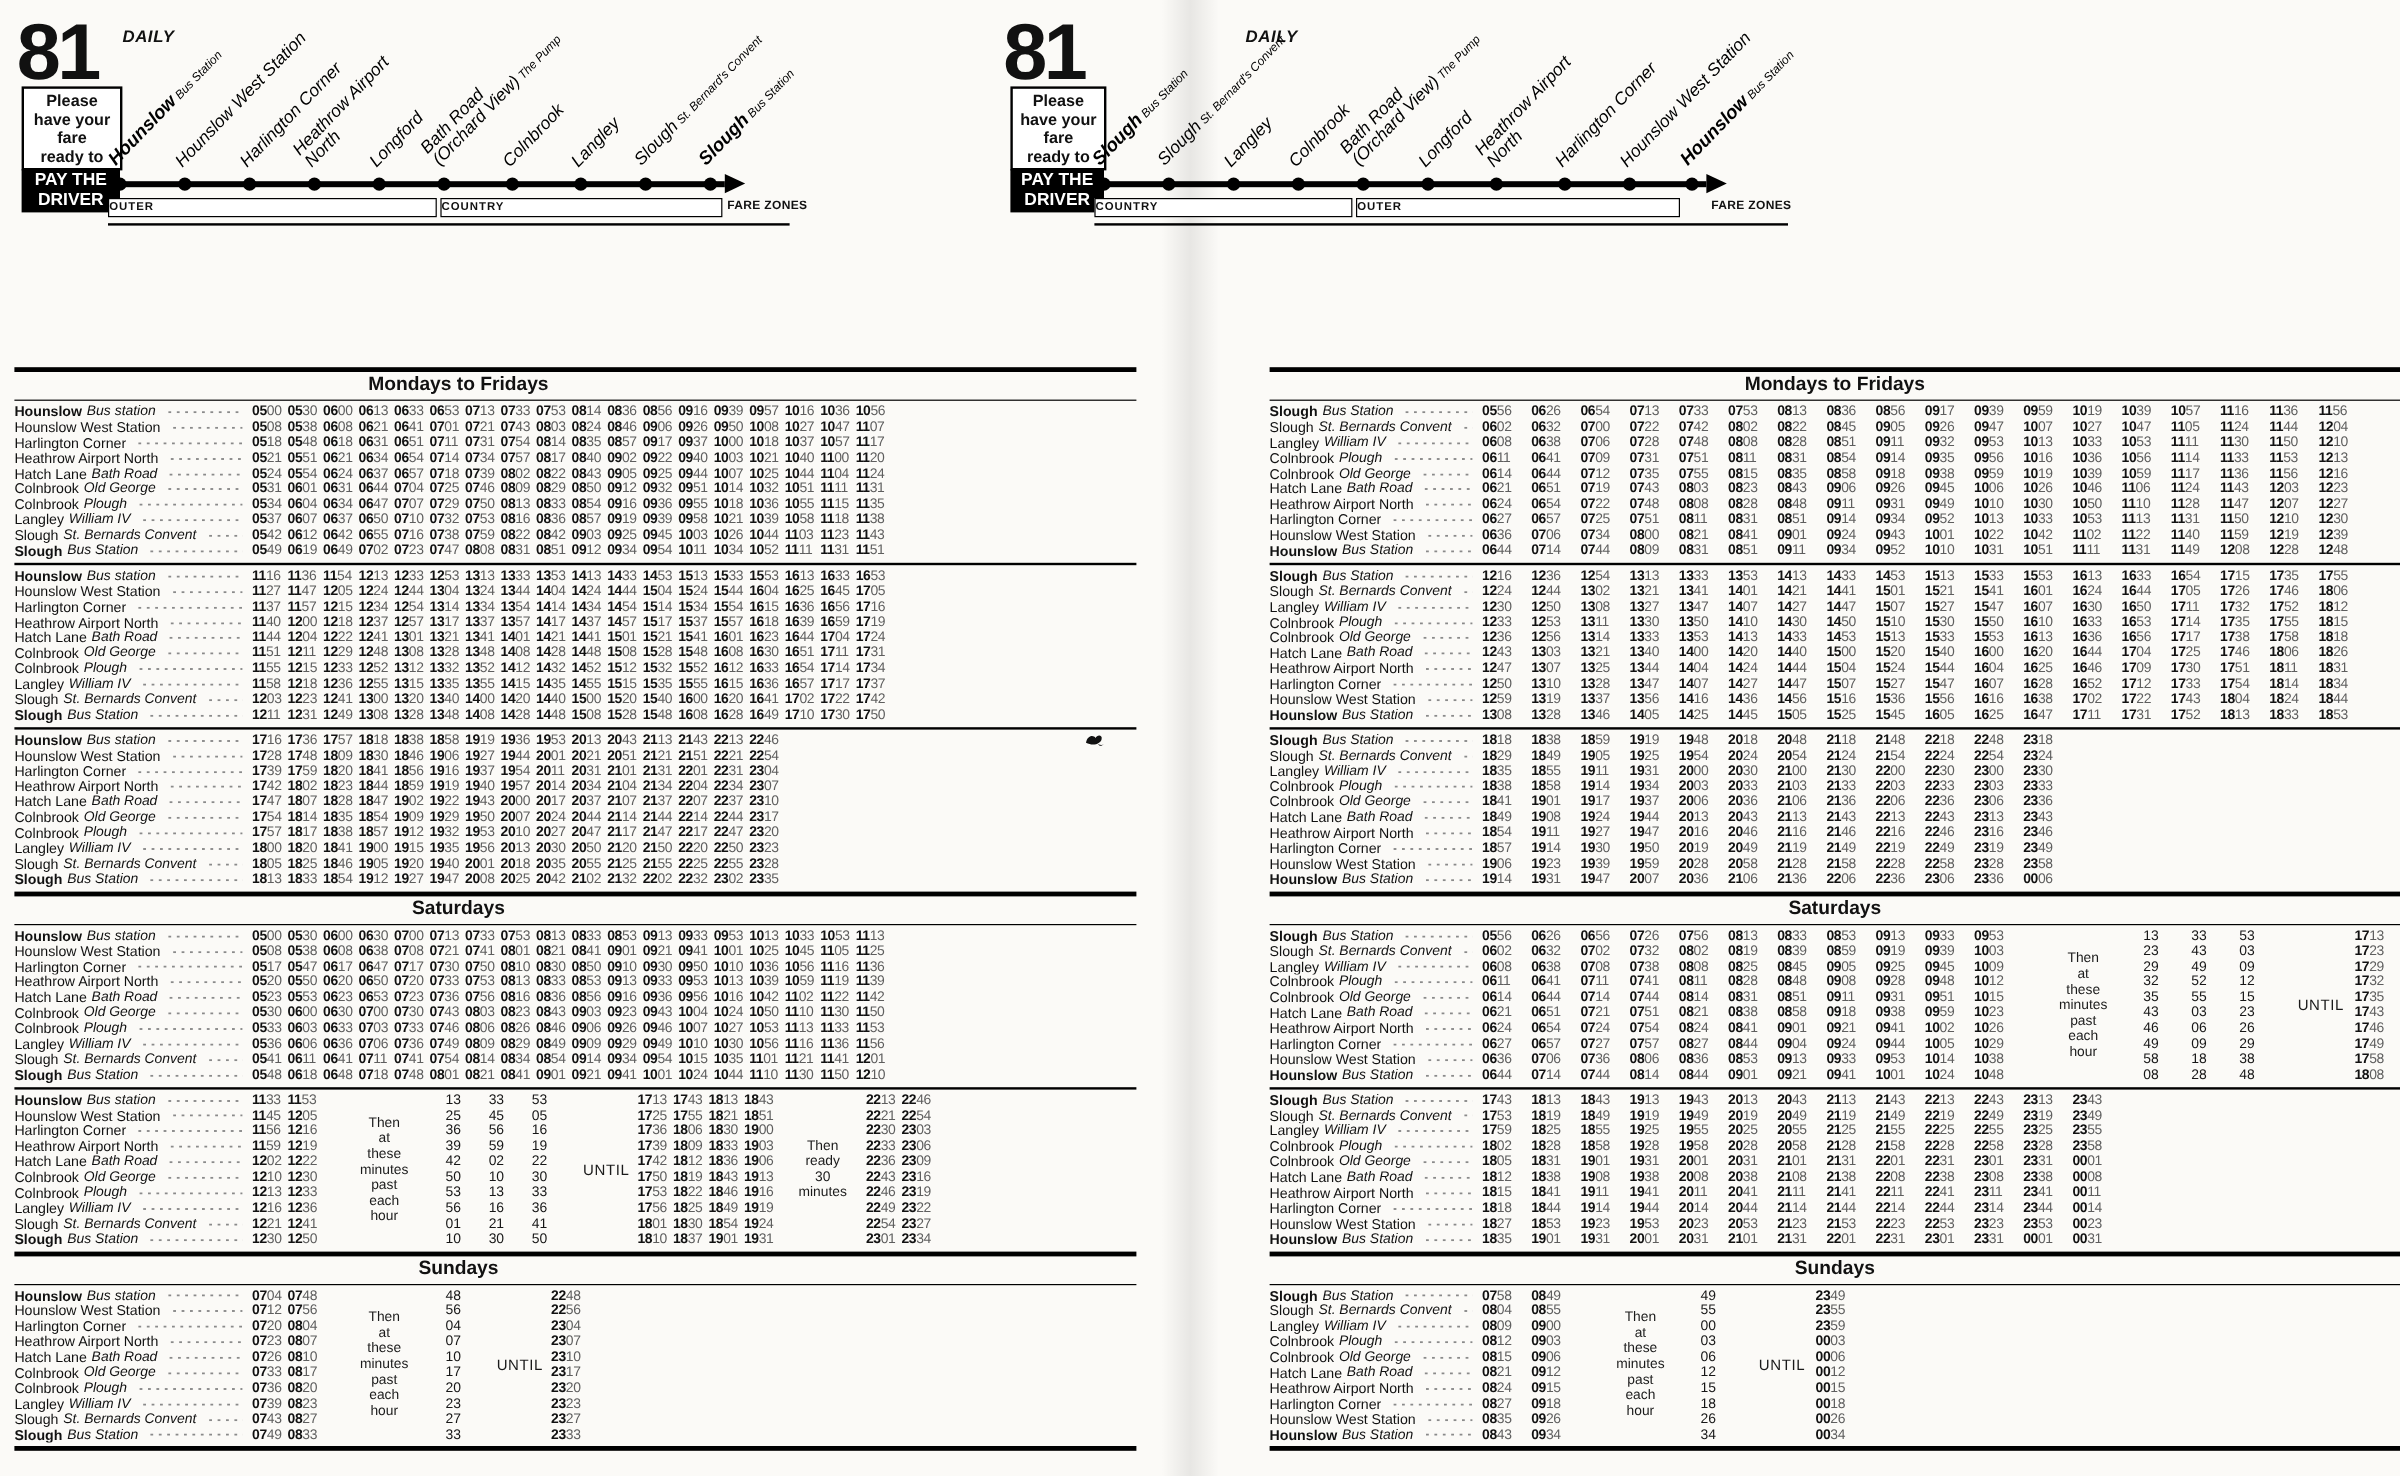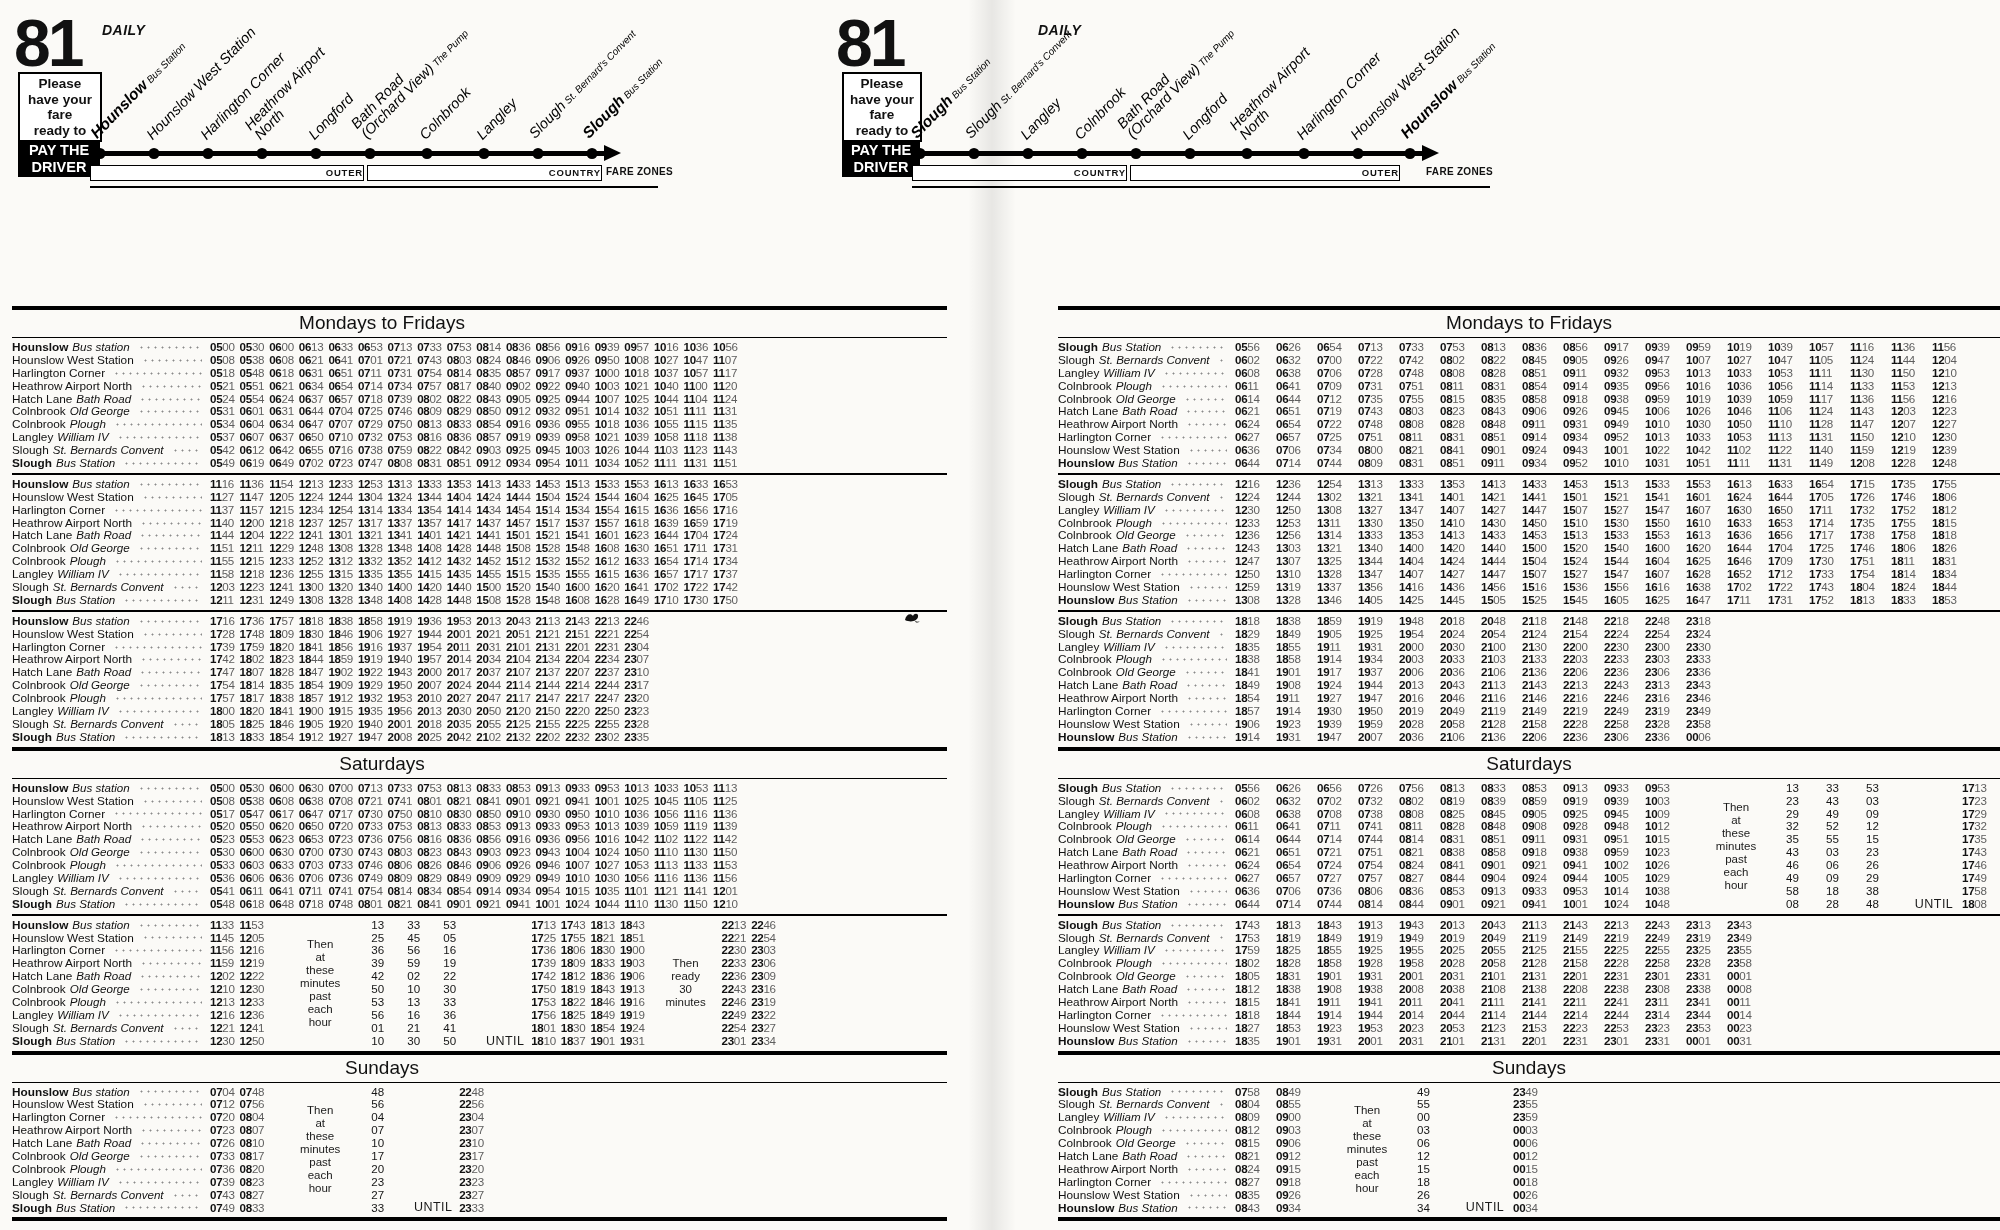--- a/index.html
+++ b/index.html
@@ -28,42 +28,42 @@
   .rline{position:absolute;top:151px;height:5px;background:#000}
   .rarrow{position:absolute;top:145px;width:0;height:0;border-left:17px solid #000;
           border-top:8px solid transparent;border-bottom:8px solid transparent}
   .dot{position:absolute;top:148px;width:11px;height:11px;border-radius:50%;background:#000;transform:translateX(-50%)}
   .stopw{position:absolute;top:0;height:146px;width:1px}
   .stoplabel{position:absolute;left:0;bottom:4px;transform:rotate(-46deg);transform-origin:0 100%;
              white-space:pre;font-size:14.5px;font-style:italic;line-height:14px;color:#000}
   .stoplabel.bold{font-weight:800;font-size:15.5px}
   .stopsub{font-style:italic;font-size:10px;font-weight:400;margin-left:3px}
   .zone{position:absolute;top:165px;height:14px;border:1.6px solid #000;font-size:9.5px;font-weight:700;
-        text-align:right;line-height:14px;letter-spacing:0.8px;background:#fff}
+        text-align:left;line-height:14px;letter-spacing:0.8px;background:#fff}
   .zonebase{position:absolute;top:186px;height:1.5px;background:#000}
   .farezones{position:absolute;top:166px;font-size:10px;font-weight:700;letter-spacing:0.3px}
 
   
   .sections{position:absolute;top:306px}
   #page-left  .sections{left:12px;width:935px}
   #page-right .sections{left:228px;width:942px}
   .rule{height:0;border:0}
   .rule.thick{border-top:4px solid #000}
   .rule.thin{border-top:1.6px solid #000}
   .rule.mid{border-top:2.2px solid #000}
-  .stitle{font-size:19px;font-weight:400;padding:2px 0 3px}
+  .stitle{font-size:16px;font-weight:700;padding:2px 0 3px}
   #page-left .stitle{width:740px;text-align:center}
   #page-right .stitle{width:100%;text-align:center}
   .block{display:flex;align-items:stretch;padding:3px 0 3px}
   .col{flex:0 0 auto}
   .lblcol{width:var(--labelw)}
   .tcol{width:var(--colw)} .mcol{width:var(--minw)}
   .notecol{width:var(--notew);display:flex;align-items:center;justify-content:center}
   .notecol2{width:var(--note2w)}
-  .untilcol{width:var(--untilw);display:flex;align-items:flex-end;justify-content:center}
+  .untilcol{width:var(--untilw);display:flex;align-items:center;justify-content:center}
   .cell{height:12.9px;line-height:12.9px;font-size:11.6px;white-space:nowrap}
   .lbl{display:flex;align-items:center;overflow:hidden;padding-right:6px}
   .lm{font-size:11.8px} .lm.bold{font-weight:800}
   .li{font-style:italic;margin-left:4px}
   .ldr{flex:1;height:3px;margin:0 2px 0 8px;align-self:center;
        background-image:radial-gradient(circle,#8a8a8a 0.9px,rgba(0,0,0,0) 1.1px);
        background-size:7px 3px;background-repeat:repeat-x;background-position:0 50%}
   .tc b{font-weight:800;letter-spacing:-0.3px}
   .tc i{font-style:normal;color:#5e5e5e;letter-spacing:-0.3px}
   .mc{color:#161616}

